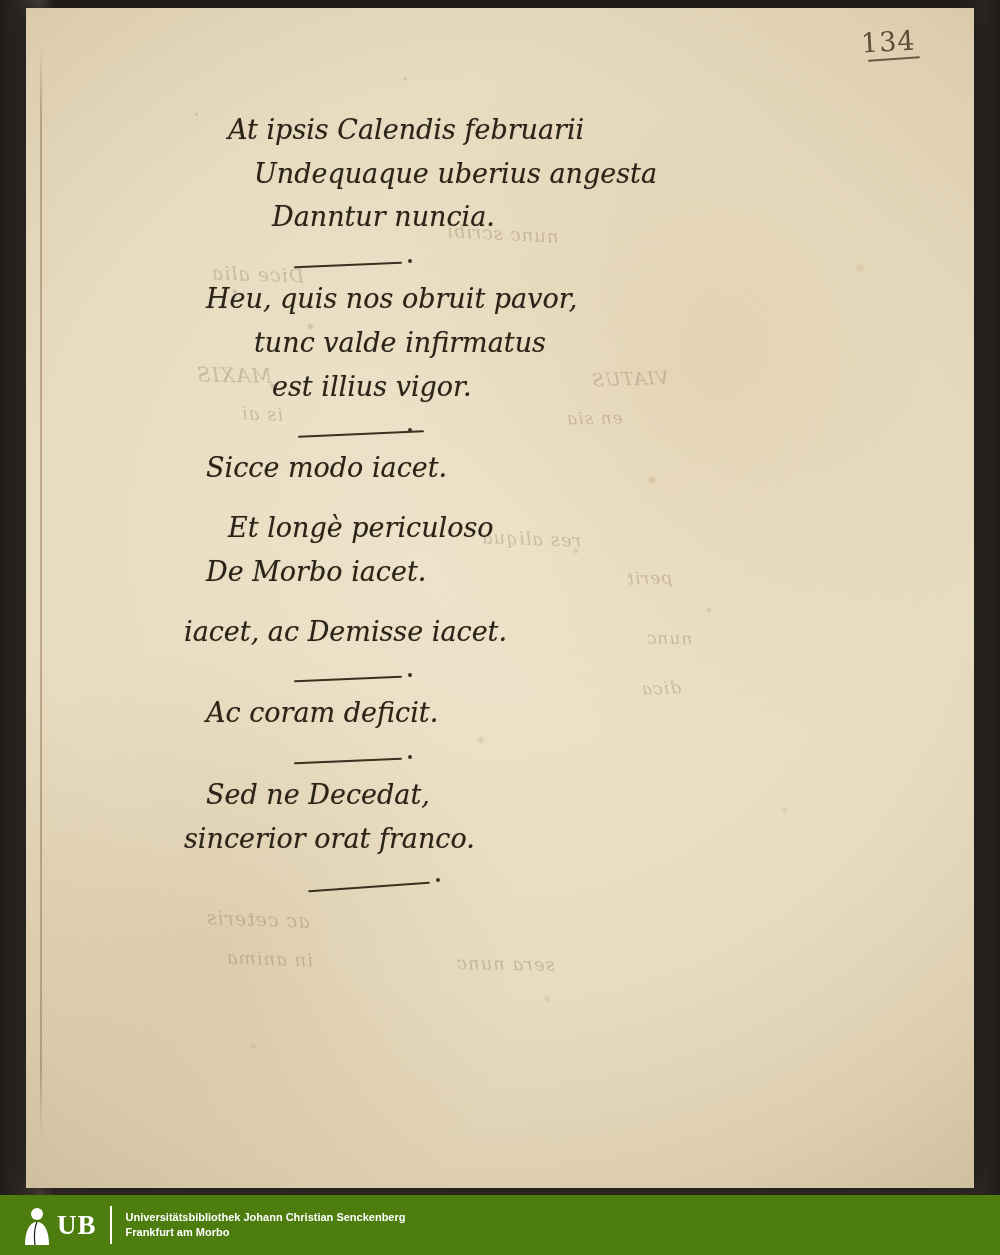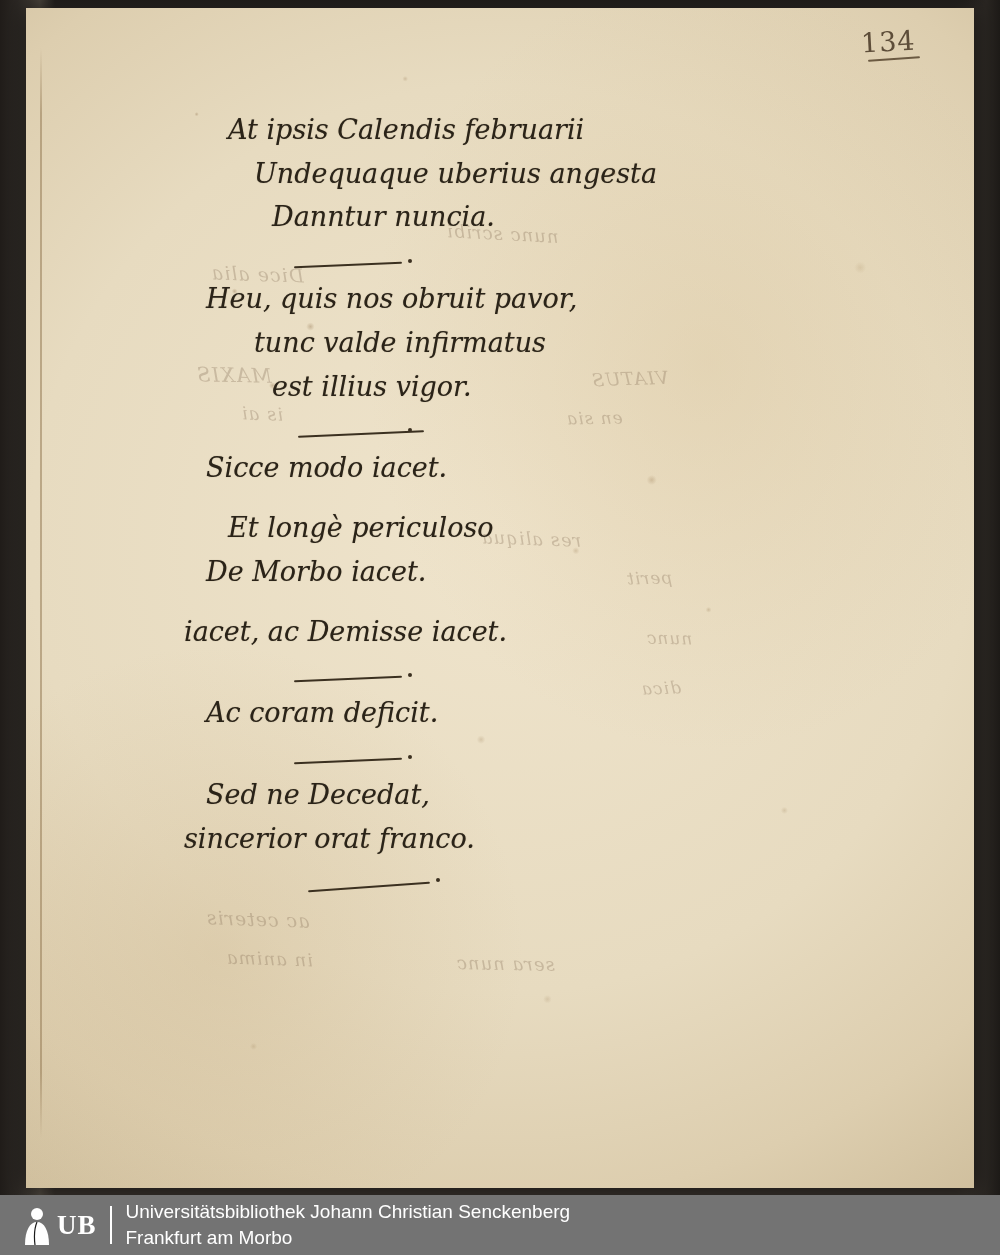--- a/index.html
+++ b/index.html
@@ -170,21 +170,21 @@
   .sep.last i.bar { left: 132px; width: 122px; transform: rotate(-4deg); }
   .sep.last i.dot { left: 260px; top: 1px; }
 
   
   .footer {
     position: absolute;
     left: 0;
     bottom: 0;
     width: 1000px;
     height: 60px;
-    background: #737373;
+    background: #4d7c0f;
     display: flex;
     align-items: center;
     gap: 14px;
     padding-left: 22px;
     box-sizing: border-box;
   }
   .ub-logo {
     display: flex;
     align-items: center;
     gap: 5px;
@@ -199,22 +199,23 @@
     color: #ffffff;
   }
   .ub-rule {
     width: 2px;
     height: 38px;
     background: #ffffff;
     margin-left: 8px;
   }
   .footer-text {
     color: #ffffff;
-    font-size: 19px;
+    font-size: 11px;
     line-height: 1.35;
+    font-weight: bold;
   }
 </style>
 </head>
 <body>
 
 <div class="scan">
   <div class="surround"></div>
 
   <div class="leaf">
     <div class="gutter-line"></div>

